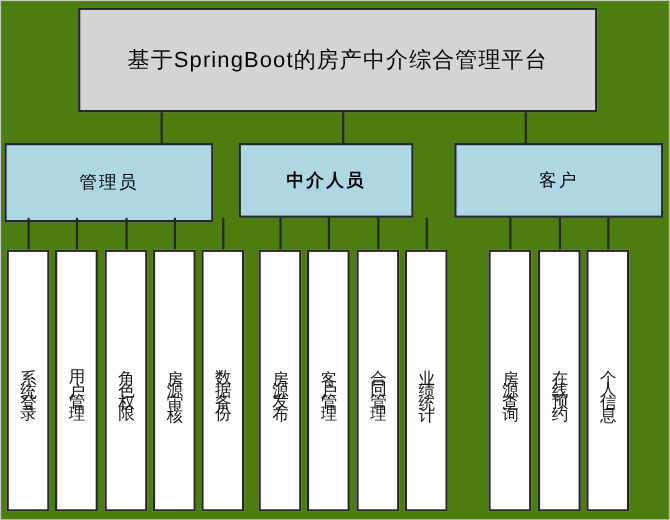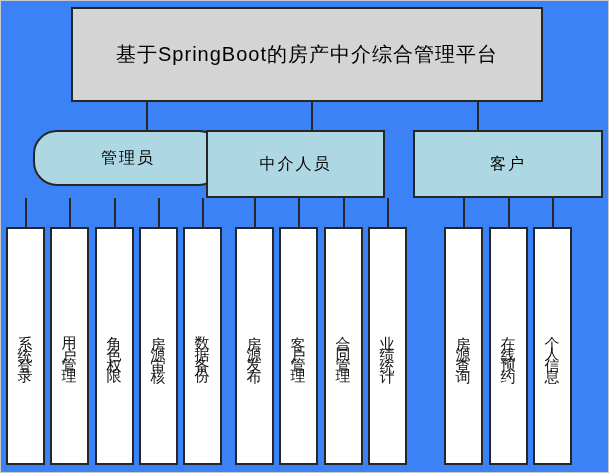--- a/index.html
+++ b/index.html
@@ -1,19 +1,19 @@
 <!DOCTYPE html>
 <html style="--root-fill: #d4d4d4; --branch-fill: #aed7e4; --leaf-fill: #ffffff; --border: #262626; --line: #262626;"><head>
 <meta charset="utf-8">
 <style>
   html,body{margin:0;padding:0;background:#ffffff;}
   .canvas{
     position:relative;
     width:609px;height:473px;
-    background:#3b82f6;
+    background:#4d7c0f;
     border:1px solid #c9c9c9;
     box-sizing:border-box;
     font-family:"Liberation Sans","DejaVu Sans",sans-serif;
     overflow:hidden;
   }
   .box{
     position:absolute;
     box-sizing:border-box;
     border:2px solid var(--border,#262626);
     display:flex;
@@ -51,21 +51,21 @@
 </style>
 </head>
 <body>
 
 <div class="canvas">
   <div class="box root" style="left:70px;top:6px;width:472px;height:95px;">
     <span class="label">基于SpringBoot的房产中介综合管理平台</span>
   </div>
   <div id="generated">
       <div class="vline" style="left: 145px; top: 101px; height: 28px;"></div>
-      <div class="box branch" style="left: 32px; top: 129px; width: 190px; height: 56px; border-radius: 24px;">
+      <div class="box branch" style="left: 3px; top: 129px; width: 190px; height: 72px;">
         <span class="label">管理员</span>
       </div>
       <div class="vline" style="left: 23.5px; top: 197px; height: 29px;"></div>
       <div class="box leaf" style="left: 5px; top: 226px; width: 39px; height: 238px;">
         <span class="vlabel">系统登录</span>
       </div>
       <div class="vline" style="left: 67.5px; top: 197px; height: 29px;"></div>
       <div class="box leaf" style="left: 49px; top: 226px; width: 39px; height: 238px;">
         <span class="vlabel">用户管理</span>
       </div>
@@ -75,21 +75,21 @@
       </div>
       <div class="vline" style="left: 156.5px; top: 197px; height: 29px;"></div>
       <div class="box leaf" style="left: 138px; top: 226px; width: 39px; height: 238px;">
         <span class="vlabel">房源审核</span>
       </div>
       <div class="vline" style="left: 200.5px; top: 197px; height: 29px;"></div>
       <div class="box leaf" style="left: 182px; top: 226px; width: 39px; height: 238px;">
         <span class="vlabel">数据备份</span>
       </div>
       <div class="vline" style="left: 310px; top: 101px; height: 28px;"></div>
-      <div class="box branch" style="left: 205px; top: 129px; width: 179px; height: 68px;">
+      <div class="box branch" style="left: 216px; top: 129px; width: 159px; height: 68px; font-weight: bold;">
         <span class="label">中介人员</span>
       </div>
       <div class="vline" style="left: 252.5px; top: 197px; height: 29px;"></div>
       <div class="box leaf" style="left: 234px; top: 226px; width: 39px; height: 238px;">
         <span class="vlabel">房源发布</span>
       </div>
       <div class="vline" style="left: 296.5px; top: 197px; height: 29px;"></div>
       <div class="box leaf" style="left: 278px; top: 226px; width: 39px; height: 238px;">
         <span class="vlabel">客户管理</span>
       </div>

